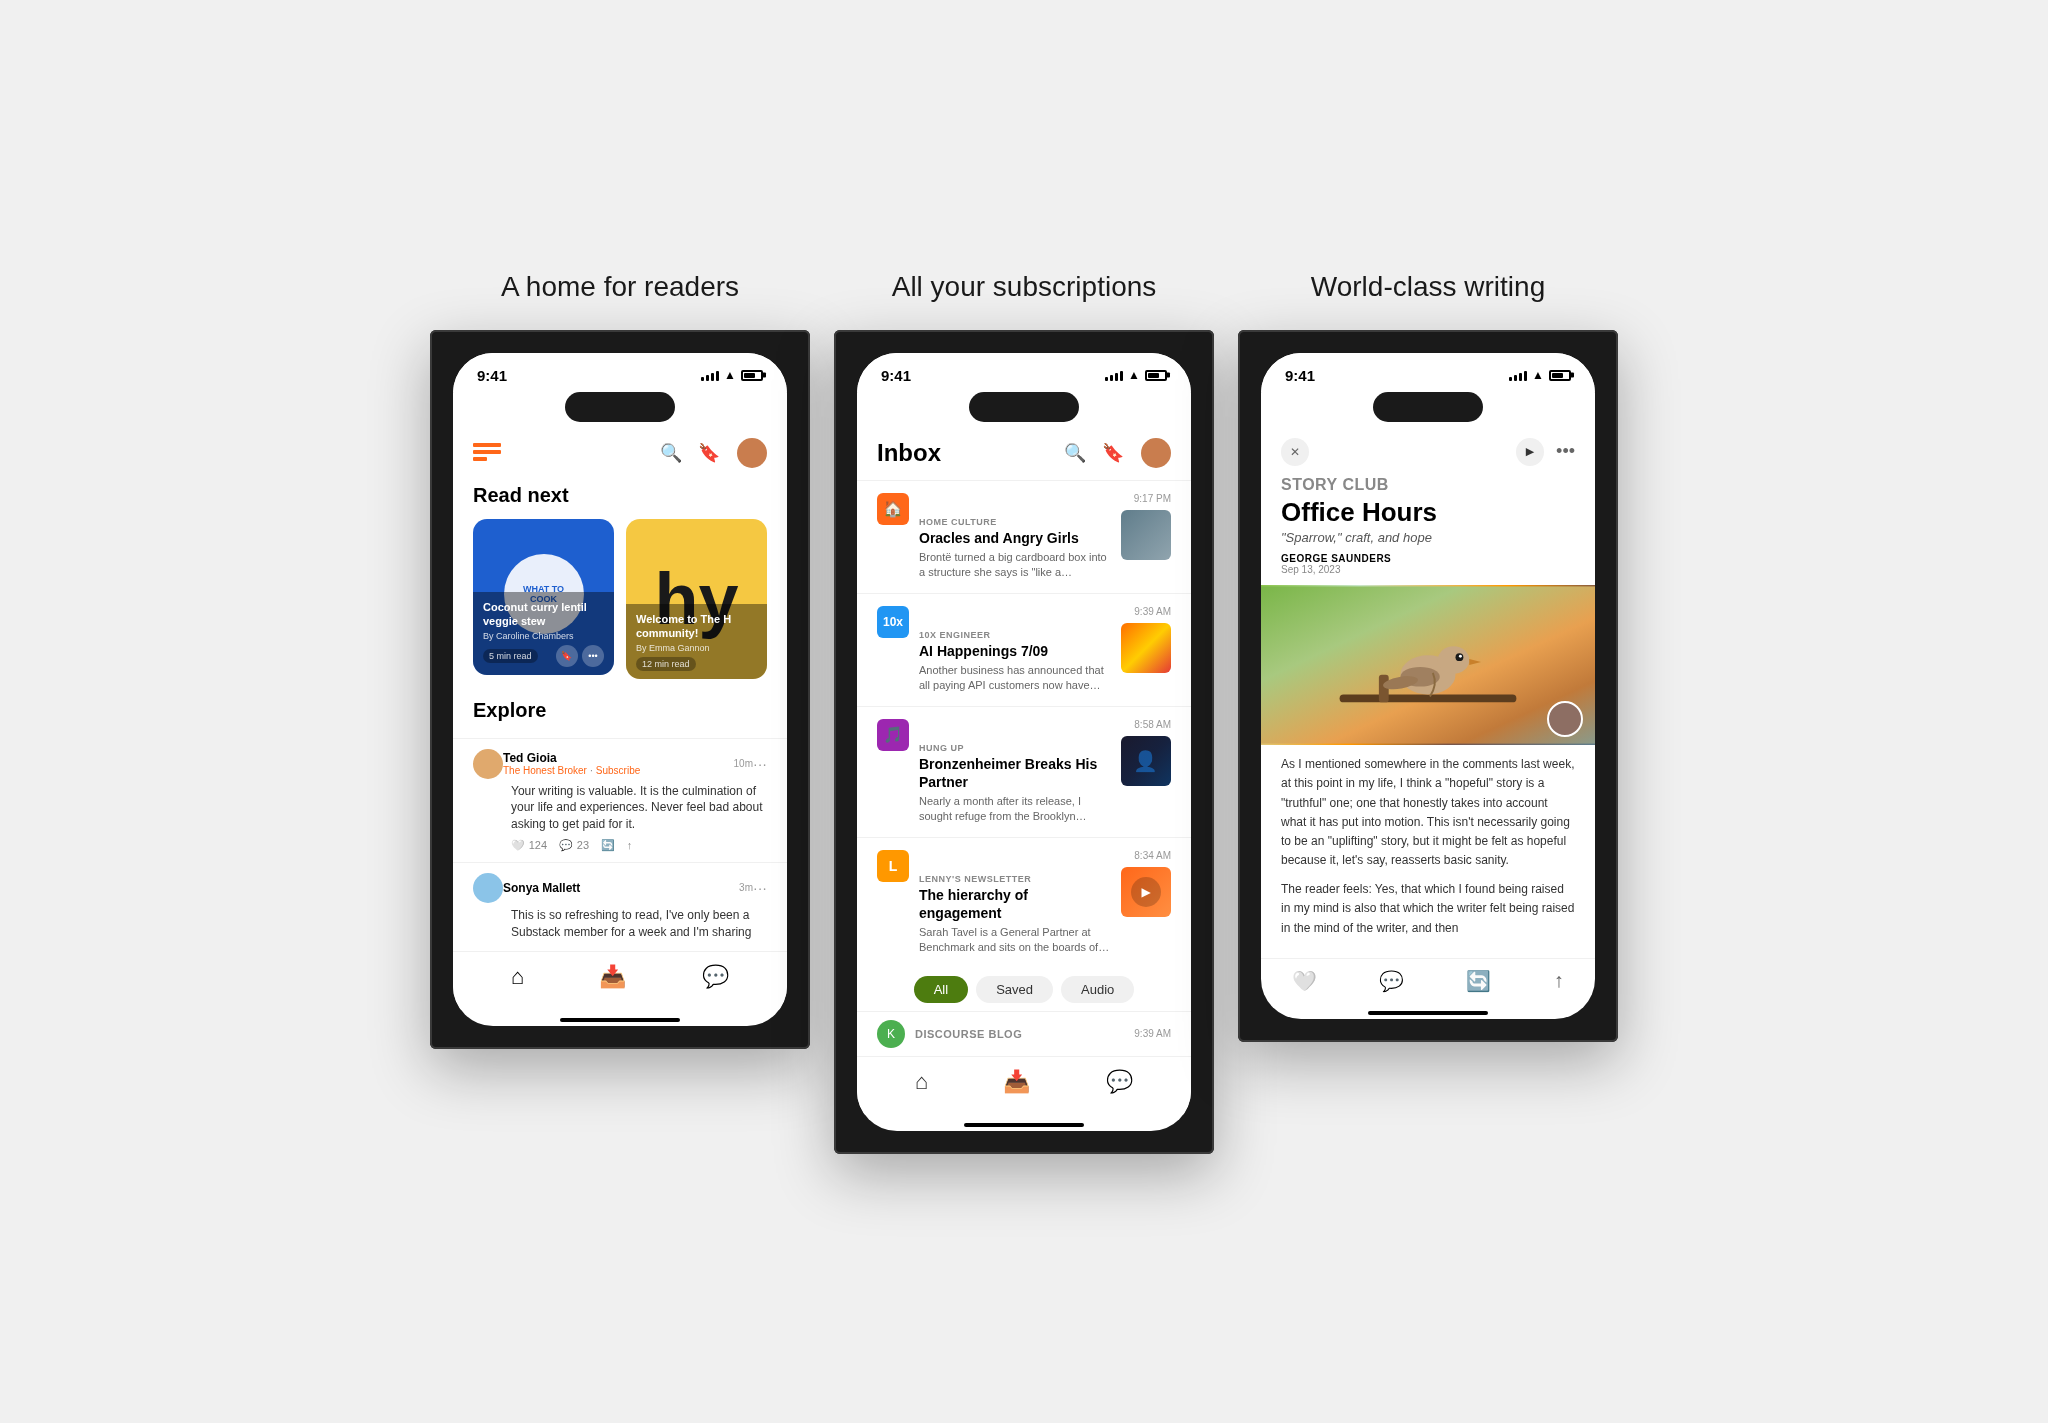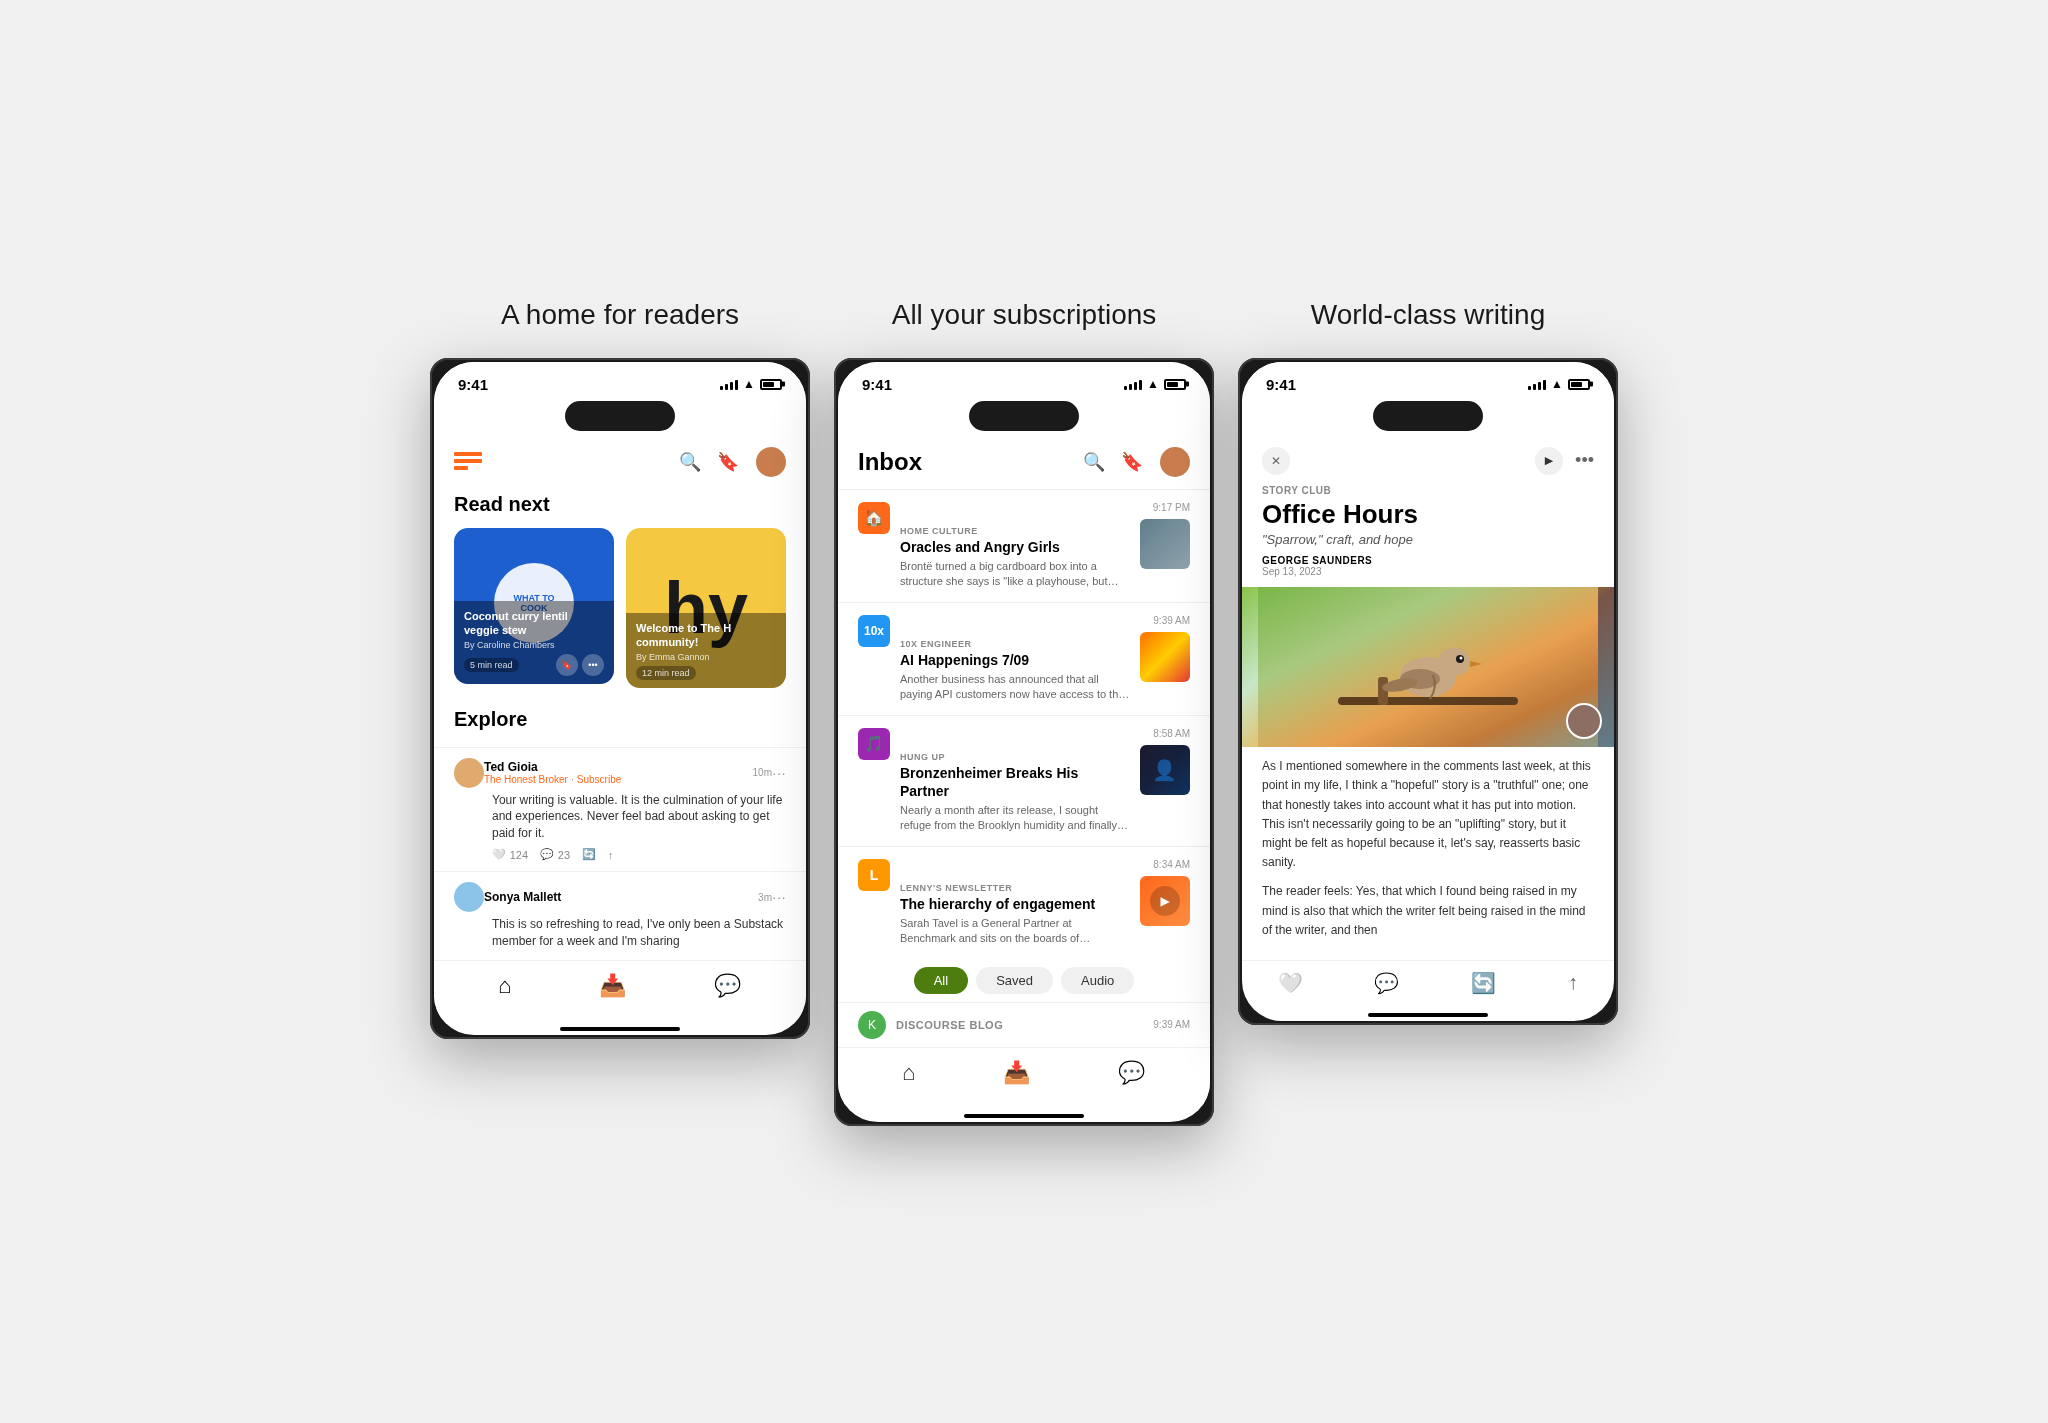--- a/index.html
+++ b/index.html
@@ -34,22 +34,22 @@
       font-size: 28px;
       font-weight: 400;
       color: #1a1a1a;
       text-align: center;
       margin-bottom: 24px;
       line-height: 1.3;
     }
 
     .phone-frame {
       background: #1a1a1a;
-      border-radius: 18px;
-      padding: 4px;
+      border-radius: 6px;
+      padding: 23px;
       width: 100%;
       box-shadow: 0 20px 60px rgba(0,0,0,0.3), inset 0 0 0 2px #3a3a3a;
       position: relative;
     }
 
     .phone-screen {
       background: #fff;
       border-radius: 40px;
       overflow: hidden;
       position: relative;
@@ -561,21 +561,21 @@
     .more-btn {
       font-size: 18px;
       color: #666;
     }
 
     .article-content {
       padding: 0 20px;
     }
 
     .article-category {
-      font-size: 10px;
+      font-size: 16px;
       font-weight: 600;
       color: #888;
       letter-spacing: 0.5px;
       text-transform: uppercase;
       margin-bottom: 4px;
     }
 
     .article-title {
       font-size: 26px;
       font-weight: 800;

